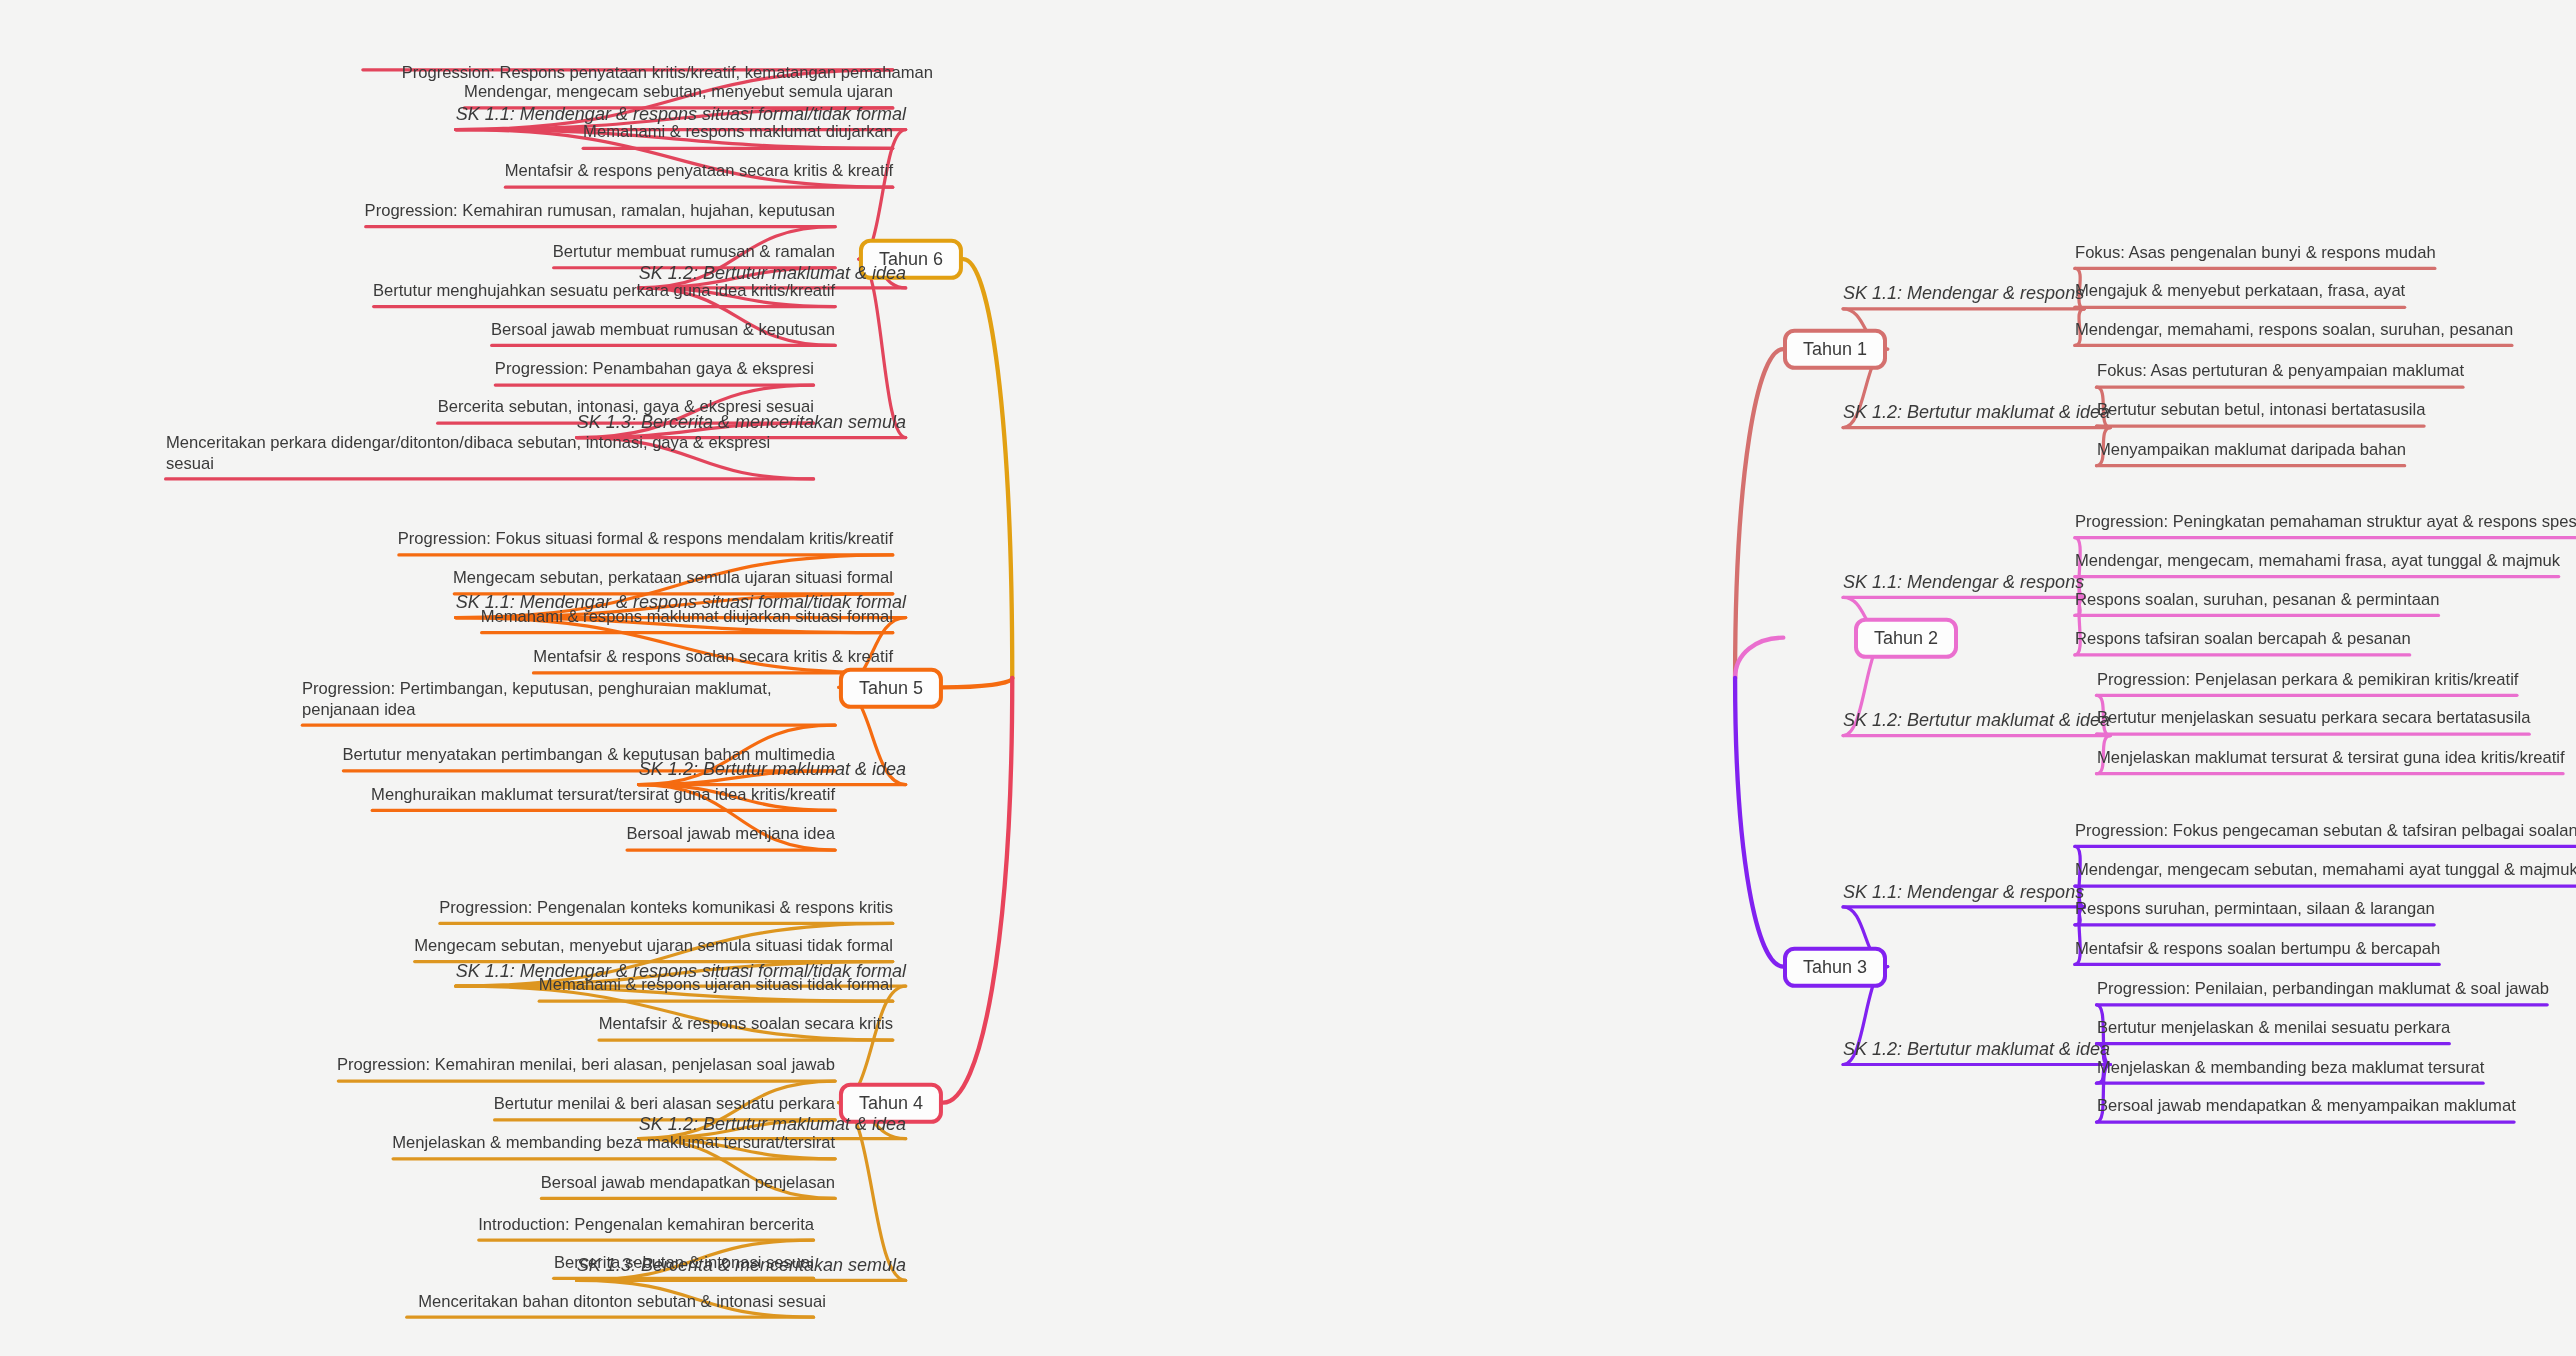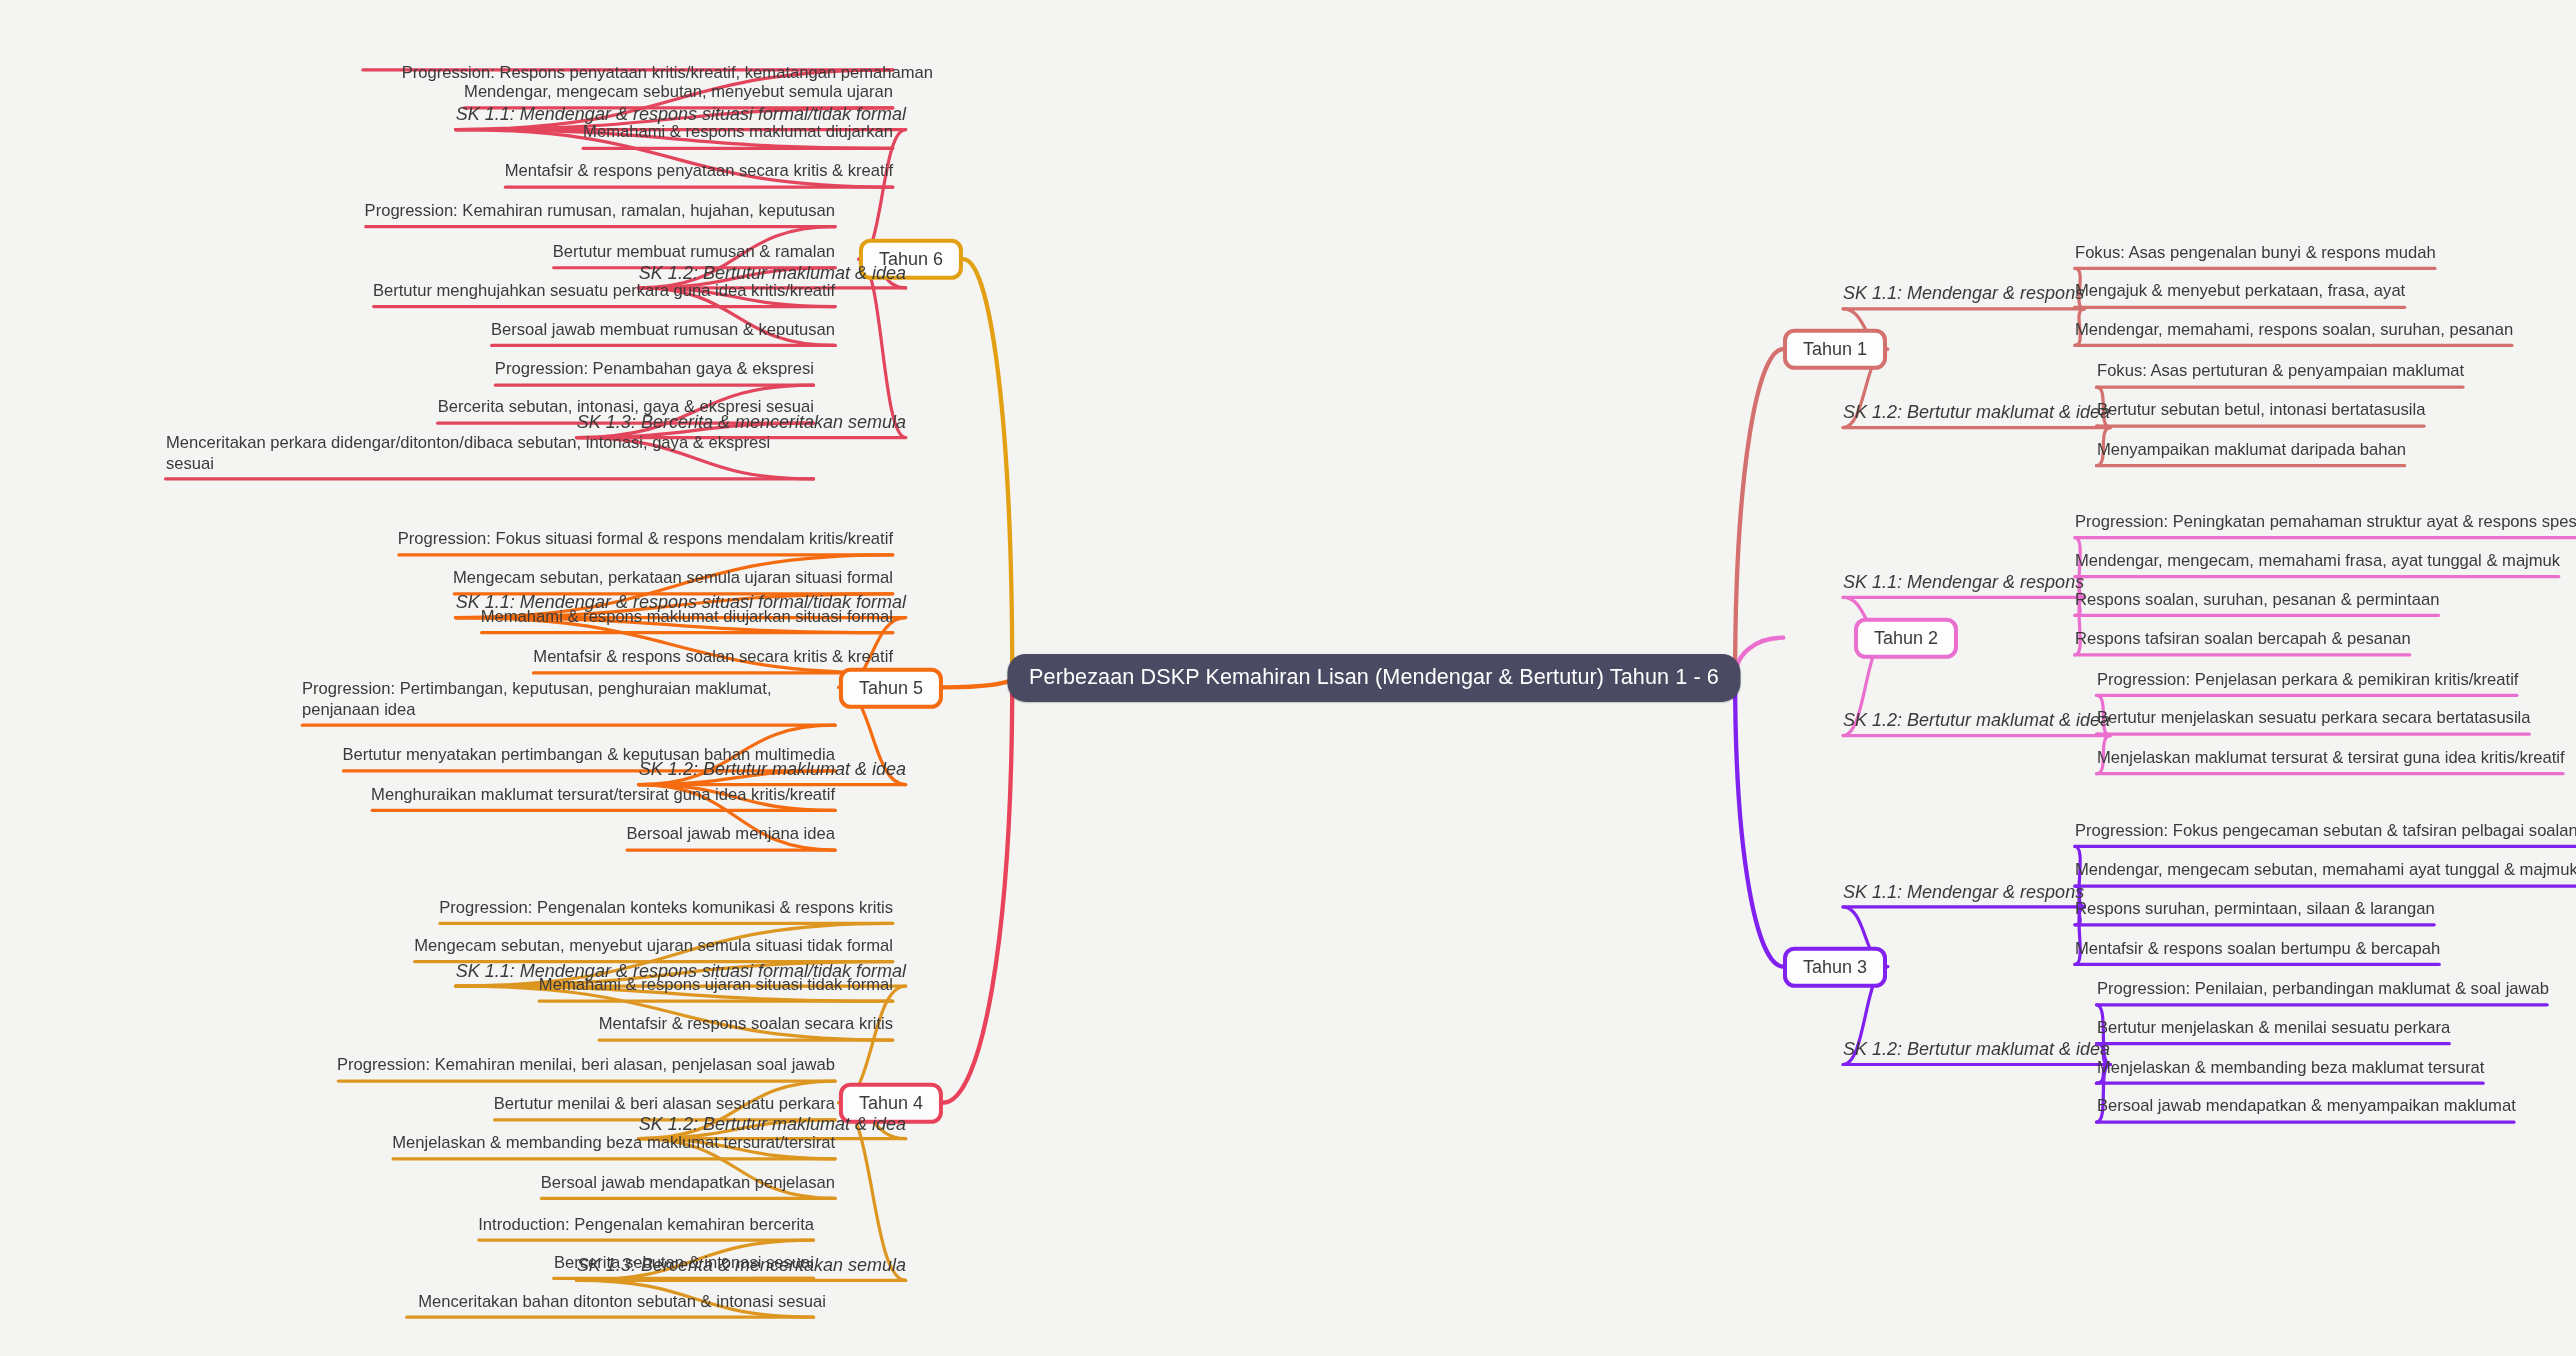--- a/index.html
+++ b/index.html
@@ -192,21 +192,20 @@
       <path d="M 887 1582 C 1028.96 1582, 1018.04 1665, 1160 1665" fill="none" stroke="#dd9620" stroke-width="4.5" stroke-linecap="round"></path>
       <path d="M 1165 1532 C 1213.36 1532, 1209.64 1779, 1258 1779" fill="none" stroke="#dd9620" stroke-width="4.5" stroke-linecap="round"></path>
       <path d="M 1258 1779 L 801 1779" fill="none" stroke="#dd9620" stroke-width="4.5" stroke-linecap="round"></path>
       <path d="M 1130 1723 L 665 1723" stroke="#dd9620" stroke-width="4.5" fill="none" stroke-linecap="round"></path>
       <path d="M 801 1779 C 972.08 1779, 958.92 1723, 1130 1723" fill="none" stroke="#dd9620" stroke-width="4.5" stroke-linecap="round"></path>
       <path d="M 1130 1776 L 769 1776" stroke="#dd9620" stroke-width="4.5" fill="none" stroke-linecap="round"></path>
       <path d="M 801 1779 C 972.08 1779, 958.92 1776, 1130 1776" fill="none" stroke="#dd9620" stroke-width="4.5" stroke-linecap="round"></path>
       <path d="M 1130 1830 L 565 1830" stroke="#dd9620" stroke-width="4.5" fill="none" stroke-linecap="round"></path>
       <path d="M 801 1779 C 972.08 1779, 958.92 1830, 1130 1830" fill="none" stroke="#dd9620" stroke-width="4.5" stroke-linecap="round"></path>
     </svg>
-<div class="node root tx-c" style="background: rgb(74, 74, 99); color: rgb(255, 255, 255); left: 1374px; top: 678px;">Perbezaan DSKP Kemahiran Lisan (Mendengar &amp; Bertutur) Tahun 1 - 6</div>
     <div class="node pill tx-right" style="border-color: rgb(212, 112, 110); left: 1783px; top: 349px;"><span>Tahun 1</span></div>
     <div class="node sk tx-right" style="left: 1843px; top: 294px;">SK 1.1: Mendengar &amp; respons</div>
     <div class="node leaf tx-right" style="left: 2075px; top: 256px;">Fokus: Asas pengenalan bunyi &amp; respons mudah</div>
     <div class="node leaf tx-right" style="left: 2075px; top: 294px;">Mengajuk &amp; menyebut perkataan, frasa, ayat</div>
     <div class="node leaf tx-right" style="left: 2075px; top: 333px;">Mendengar, memahami, respons soalan, suruhan, pesanan</div>
     <div class="node sk tx-right" style="left: 1843px; top: 413px;">SK 1.2: Bertutur maklumat &amp; idea</div>
     <div class="node leaf tx-right" style="left: 2097px; top: 374px;">Fokus: Asas pertuturan &amp; penyampaian maklumat</div>
     <div class="node leaf tx-right" style="left: 2097px; top: 413px;">Bertutur sebutan betul, intonasi bertatasusila</div>
     <div class="node leaf tx-right" style="left: 2097px; top: 453px;">Menyampaikan maklumat daripada bahan</div>
     <div class="node pill tx-right" style="border-color: rgb(234, 111, 207); left: 1854px; top: 638px; text-align: right;"><span>Tahun 2</span></div>

